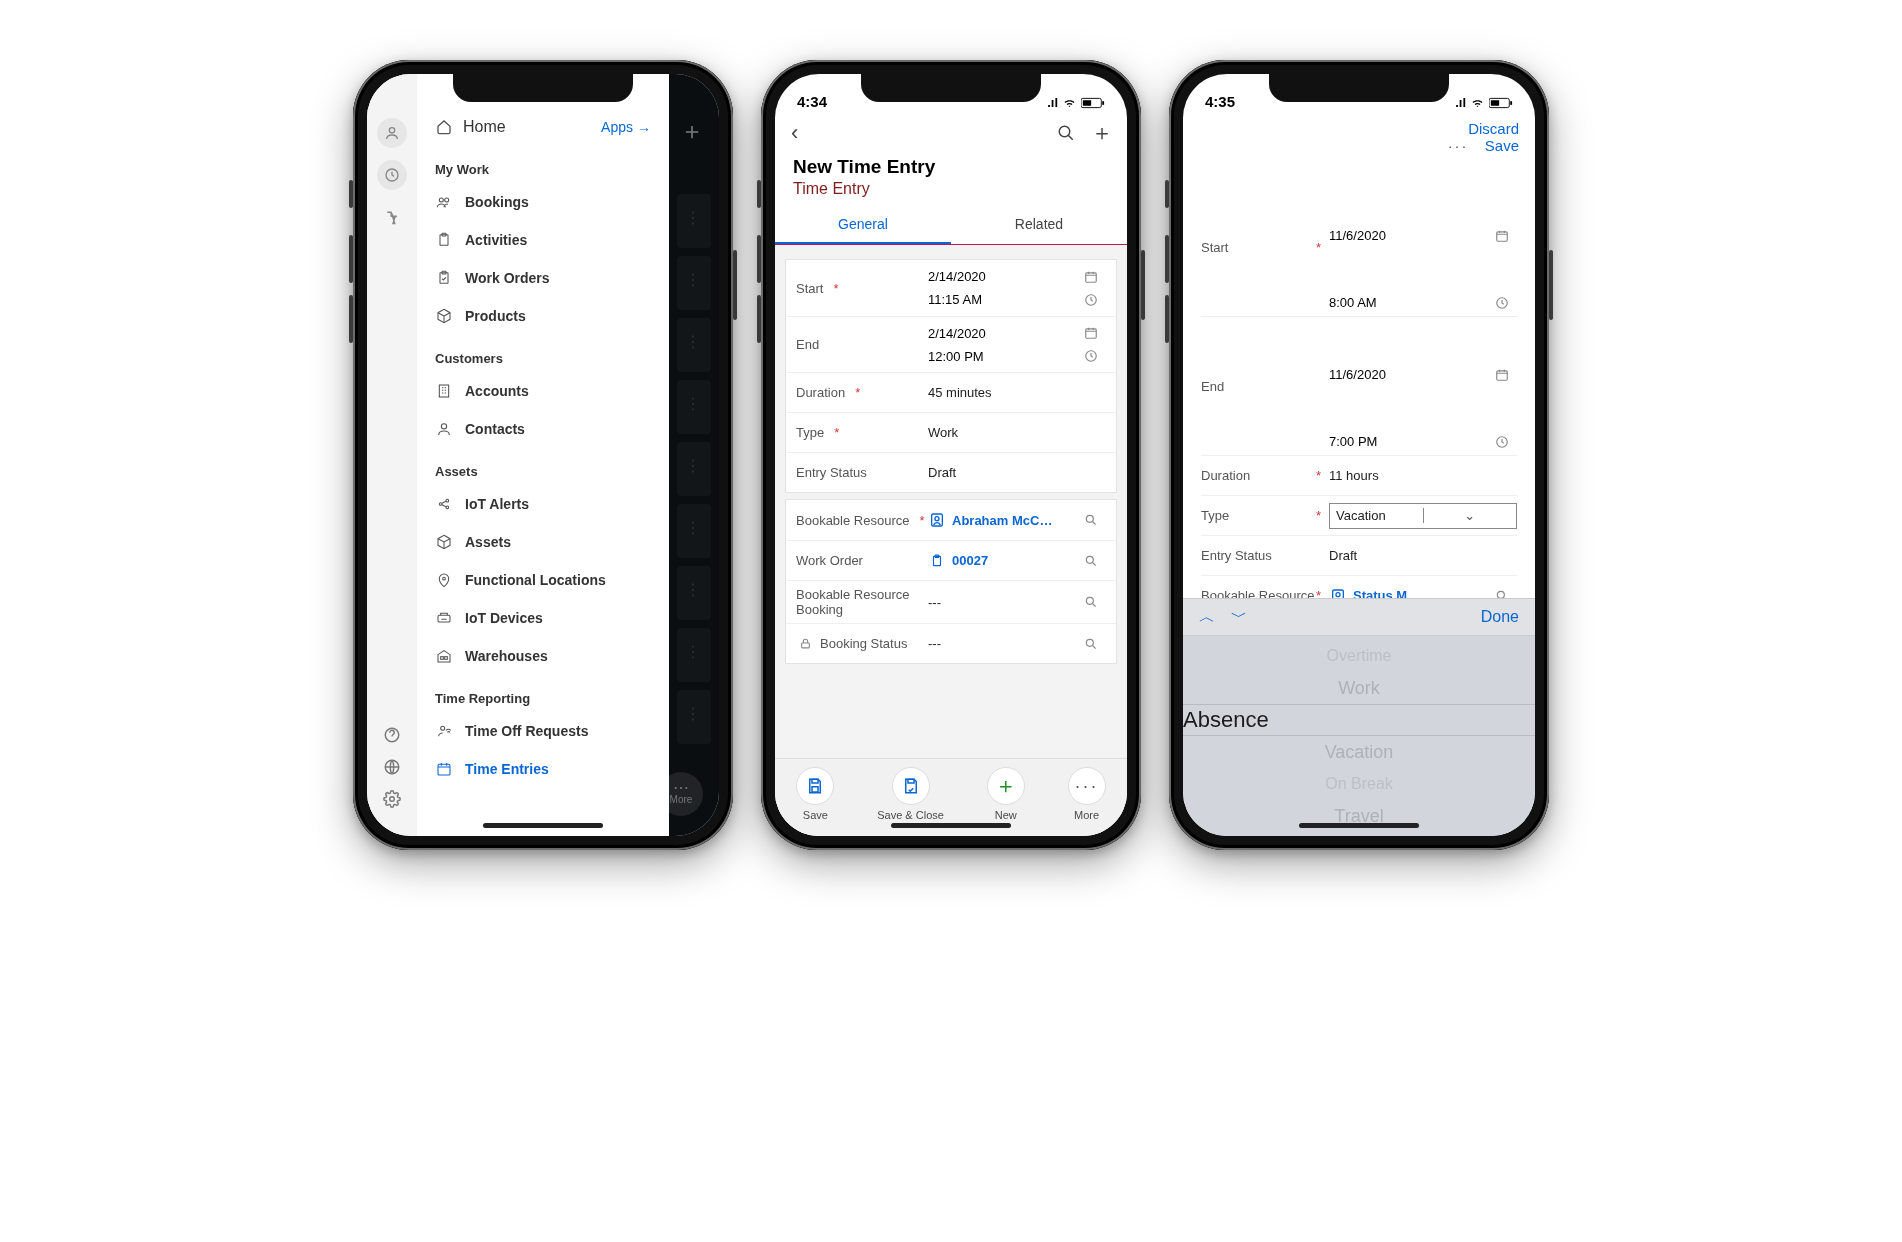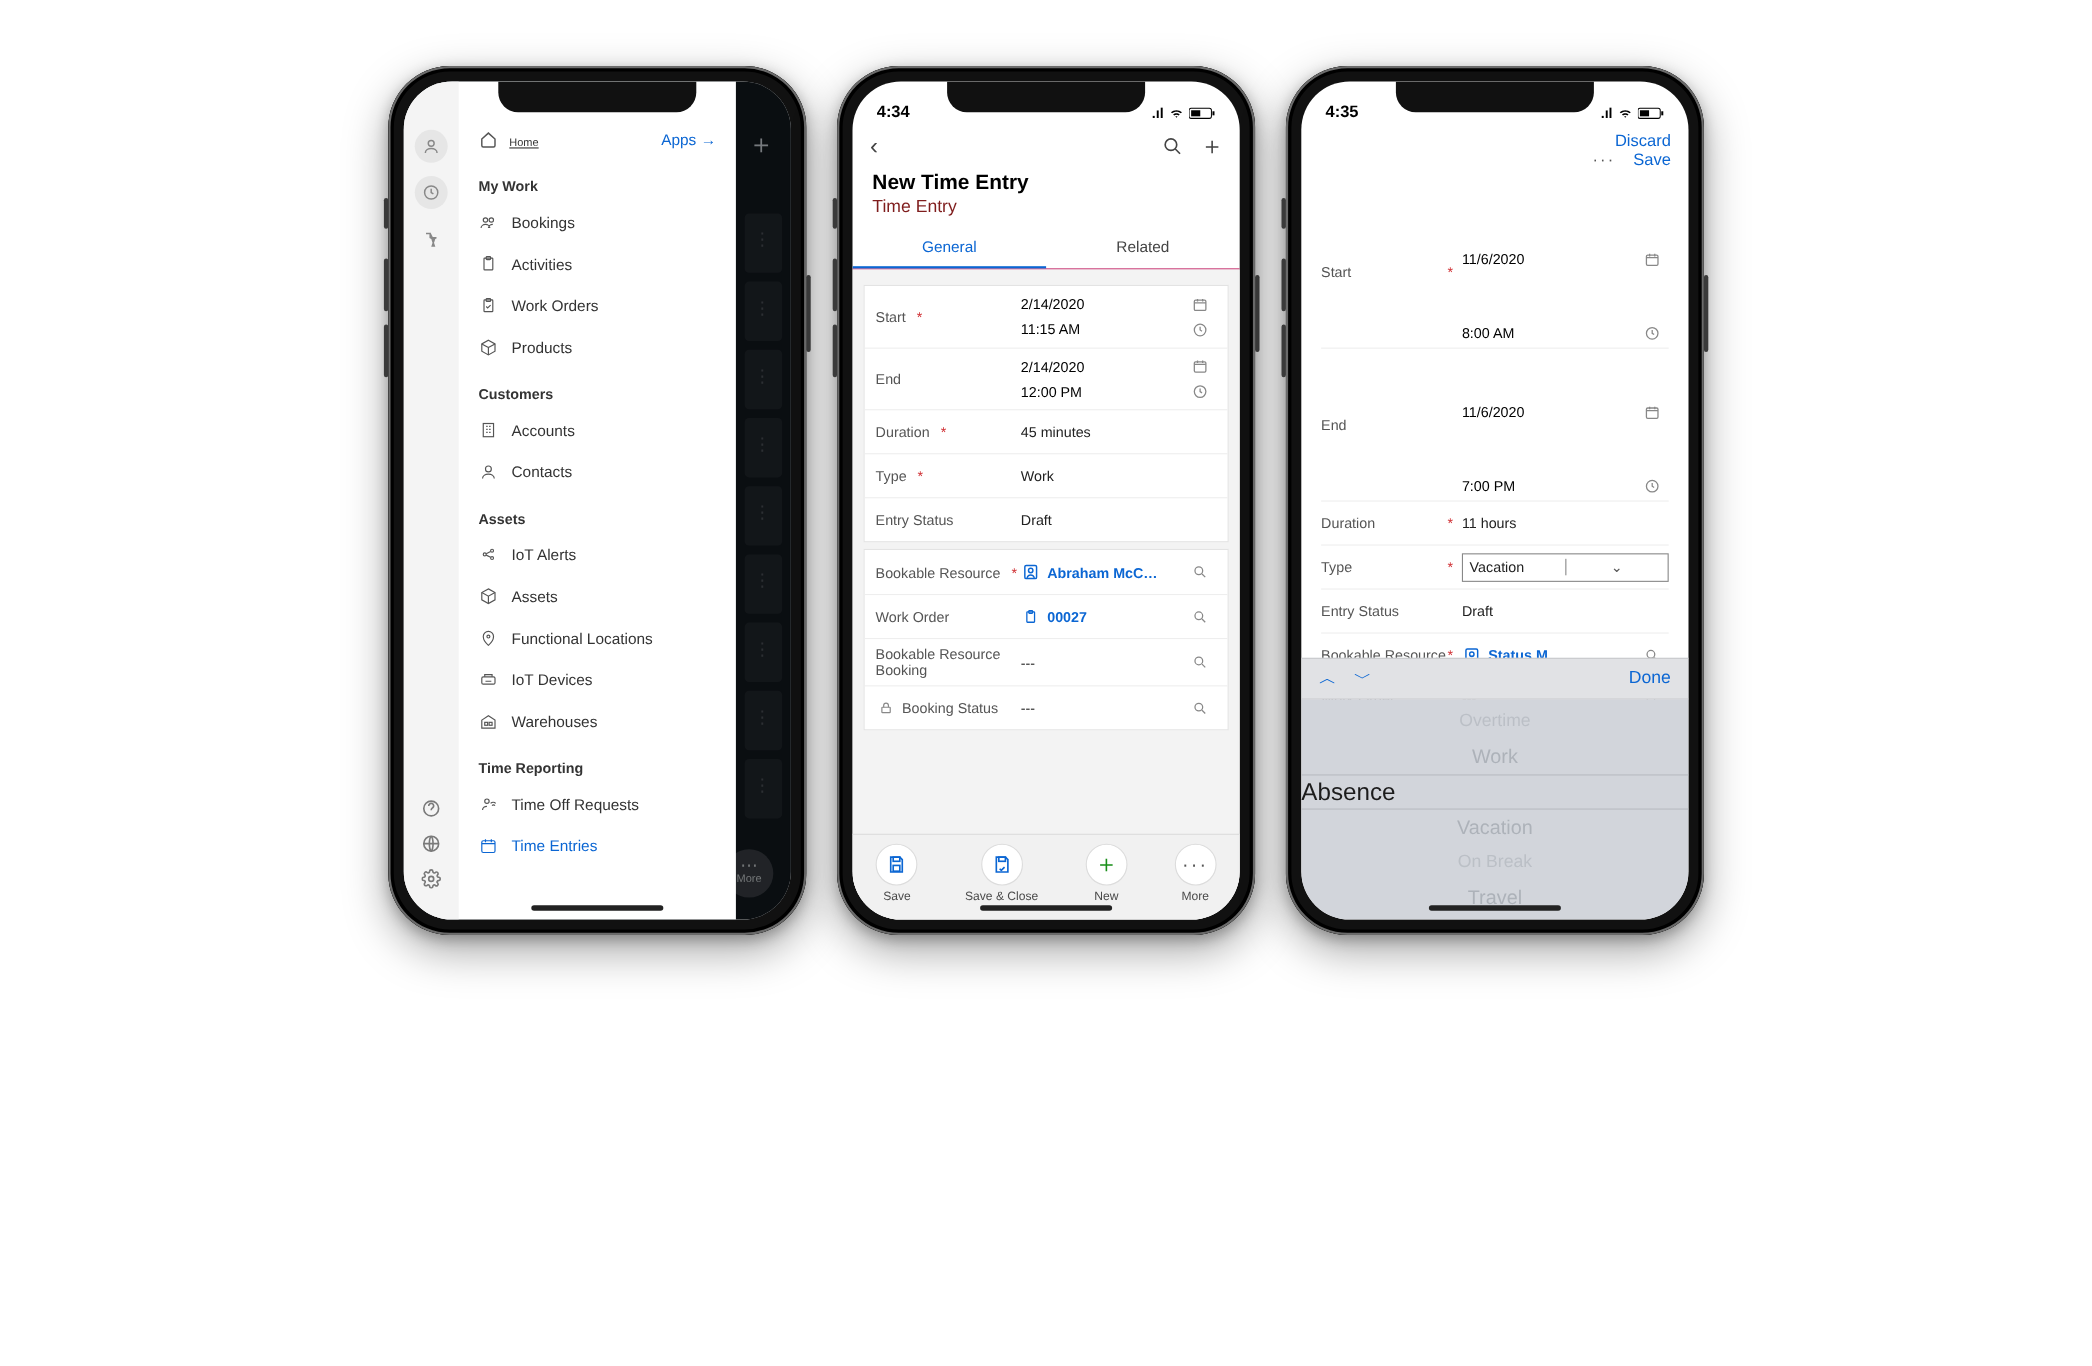--- a/index.html
+++ b/index.html
@@ -31,24 +31,24 @@
   .p1-bg { position:absolute; inset:0; background:#131a20; }
   .p1-header { position:absolute; top:0; left:0; right:0; height:78px;
                display:flex; align-items:flex-end; justify-content:flex-end; gap:18px; padding:0 18px 12px; color:#d6dde4;}
   .p1-panel { position:absolute; top:0; bottom:0; left:0; width:302px; background:#fff; display:flex; }
   .p1-shade { position:absolute; top:0; bottom:0; left:302px; right:0; background:rgba(0,0,0,.45);}
   .p1-rail { width:50px; background:#f4f4f4; display:flex; flex-direction:column; align-items:center; padding-top:44px; gap:12px;}
   .p1-rail .pill { width:30px; height:30px; border-radius:50%; background:#e6e6e6; display:flex; align-items:center; justify-content:center; color:#666;}
   .p1-rail .bottom { margin-top:auto; padding-bottom:28px; display:flex; flex-direction:column; gap:14px; color:#7a7a7a;}
   .p1-nav { flex:1; overflow:auto; padding:0 8px 20px 8px;}
   .p1-home { display:flex; align-items:center; padding:44px 10px 10px 10px;}
-  .p1-home-left { display:flex; align-items:flex-end; gap:10px; color:#333; font-size:10px;text-decoration:underline;}
+  .p1-home-left { display:flex; align-items:flex-start; gap:10px; color:#333; font-size:16px;}
   .p1-home-apps { margin-left:auto; color:#0b66d3; font-size:14px; display:flex; align-items:center; gap:4px;}
   .p1-section { font-size:13px; color:#333; font-weight:600; padding:16px 10px 6px;}
-  .p1-item { display:flex; align-items:center; gap:12px; padding:10px 10px; font-size:14px; color:#333; border-radius:4px;}
+  .p1-item { display:flex; align-items:center; gap:12px; padding:10px 10px; font-size:14px; color:#333; border-radius:4px;font-weight:bold;}
   .p1-item.active { color:#0b66d3;}
   .p1-item .ic { color:#555;}
   .p1-item.active .ic { color:#0b66d3;}
   .p1-list-behind { position:absolute; top:120px; left:310px; right:8px; bottom:60px;}
   .p1-card-stub { background:#3a3f44; border-radius:4px; height:54px; margin-bottom:8px; opacity:.4; position:relative;}
   .p1-card-stub::after{content:"⋮"; position:absolute; right:10px; top:14px; color:#aeb4b9;}
   .p1-morebtn { position:absolute; bottom:20px; right:16px; width:44px; height:44px; border-radius:22px;
                 background:#3c4147; color:#cfd4d8; font-size:10px; display:flex; flex-direction:column;
                 align-items:center; justify-content:center; gap:1px; }
 

